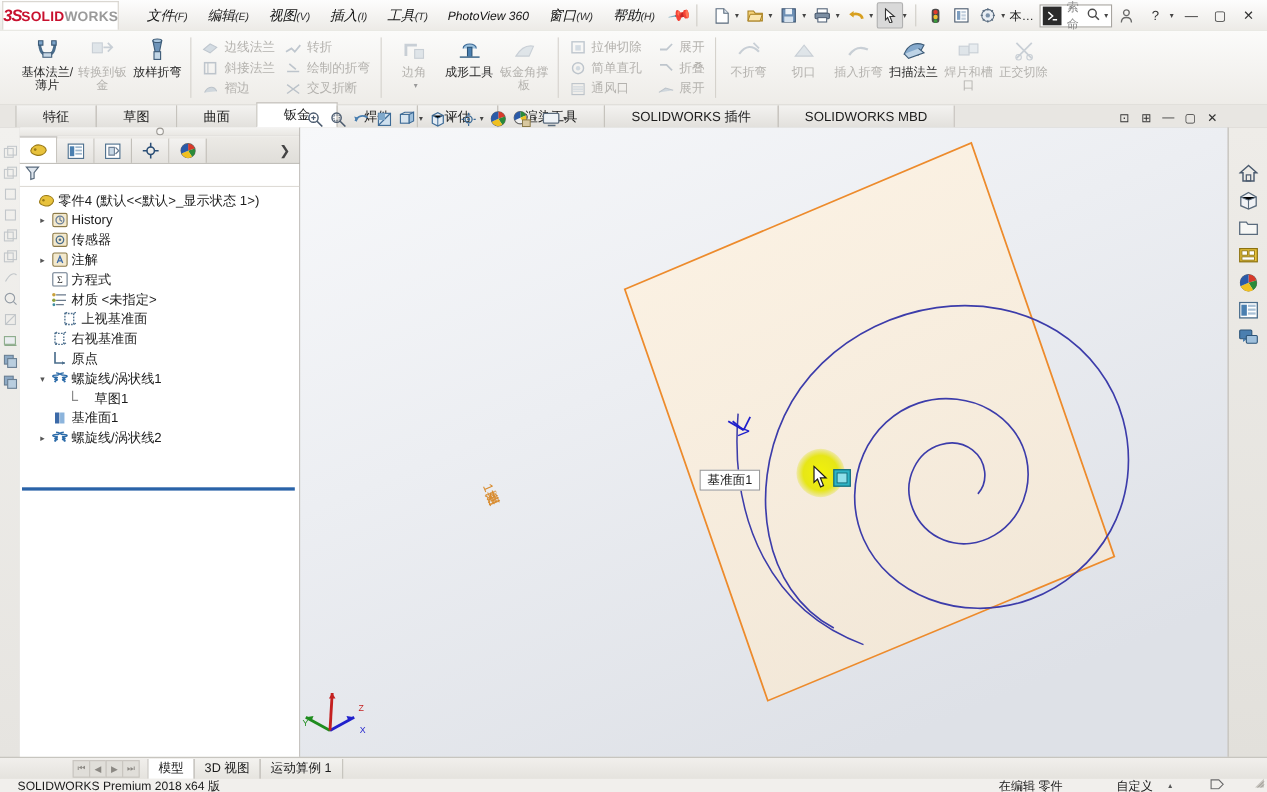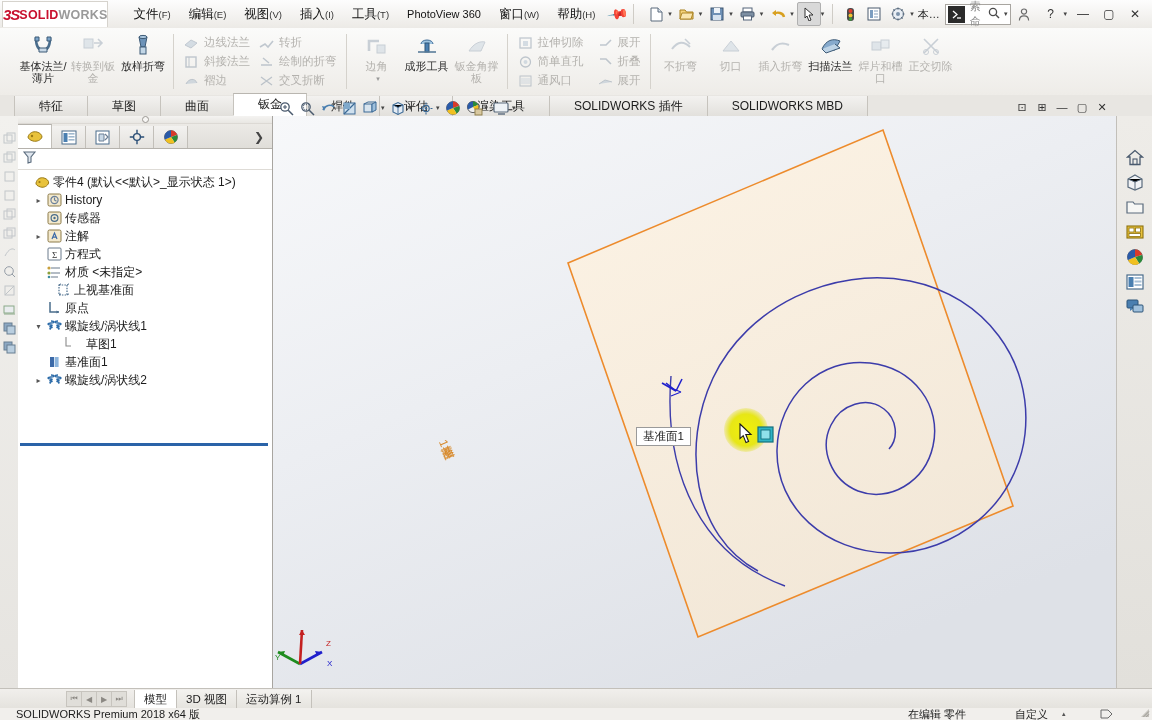--- a/index.html
+++ b/index.html
@@ -23,21 +23,21 @@
     width:120px;height:26px;margin-left:2px;
     background:#ffffff;border:1px solid #d6d3cd;border-bottom:none;
     display:flex;align-items:center;justify-content:center;
     box-sizing:border-box;
   }
   .logo-ds{color:#c8102e;font-weight:bold;font-size:15px;font-style:italic;letter-spacing:-1px;}
   .logo-sw{color:#c8102e;font-weight:bold;font-size:12.5px;letter-spacing:.2px;}
   .logo-sw .lite{color:#9a9a9a;font-weight:bold;}
   .menubar{display:flex;align-items:center;margin-left:16px;height:28px;}
   .menu-item{
-    padding:4px 9px;font-size:12.5px;color:#111;cursor:default;white-space:nowrap;
+    padding:4px 9px;font-size:12.5px;color:#111;cursor:default;white-space:nowrap;font-style:italic;
   }
   .menu-item .mn{font-size:9.5px;color:#333;}
   .pin-icon{margin-left:6px;color:#2d6fb8;font-size:14px;transform:rotate(35deg);}
   .tb-sep{width:1px;height:20px;background:#cfccc6;margin:0 5px;}
   .qbar{display:flex;align-items:center;margin-left:6px;}
   .qbtn{
     width:22px;height:22px;display:flex;align-items:center;justify-content:center;
     font-size:13px;color:#3a3a3a;border:1px solid transparent;border-radius:2px;
   }
   .qbtn.sel{background:#d9d9d9;border:1px solid #b0b0b0;}
@@ -777,20 +777,29 @@
         <div class="tnode" style="padding-left:36px;">
           <span class="tico">
             <svg width="15" height="14" viewBox="0 0 15 14">
                 <path d="M3 2h8v10H3z" fill="none" stroke="#4a6d8c" stroke-width="1.2" stroke-dasharray="1.5 1.2"></path>
                 <path d="M3 2l2-1.2M11 2l2-1.2M3 12l2-1.2M11 12l2-1.2" stroke="#4a6d8c" stroke-width="1"></path>
               </svg>
           </span>
           <span class="tlbl">上视基准面</span>
         </div>
 
+        <div class="tnode" style="padding-left:27px;">
+          <span class="tico">
+            <svg width="15" height="14" viewBox="0 0 15 14">
+                <path d="M3 2h8v10H3z" fill="none" stroke="#4a6d8c" stroke-width="1.2" stroke-dasharray="1.5 1.2"></path>
+                <path d="M3 2l2-1.2M11 2l2-1.2M3 12l2-1.2M11 12l2-1.2" stroke="#4a6d8c" stroke-width="1"></path>
+              </svg>
+          </span>
+          <span class="tlbl">右视基准面</span>
+        </div>
 
         <div class="tnode" style="padding-left:27px;">
           <span class="tico">
             <svg width="15" height="14" viewBox="0 0 15 14">
                 <path d="M3 1v10h9" stroke="#4a6d8c" stroke-width="1.5" fill="none"></path>
                 <path d="M12 11l-2.5-1.6v3.2z" fill="#4a6d8c"></path>
               </svg>
           </span>
           <span class="tlbl">原点</span>
         </div>

